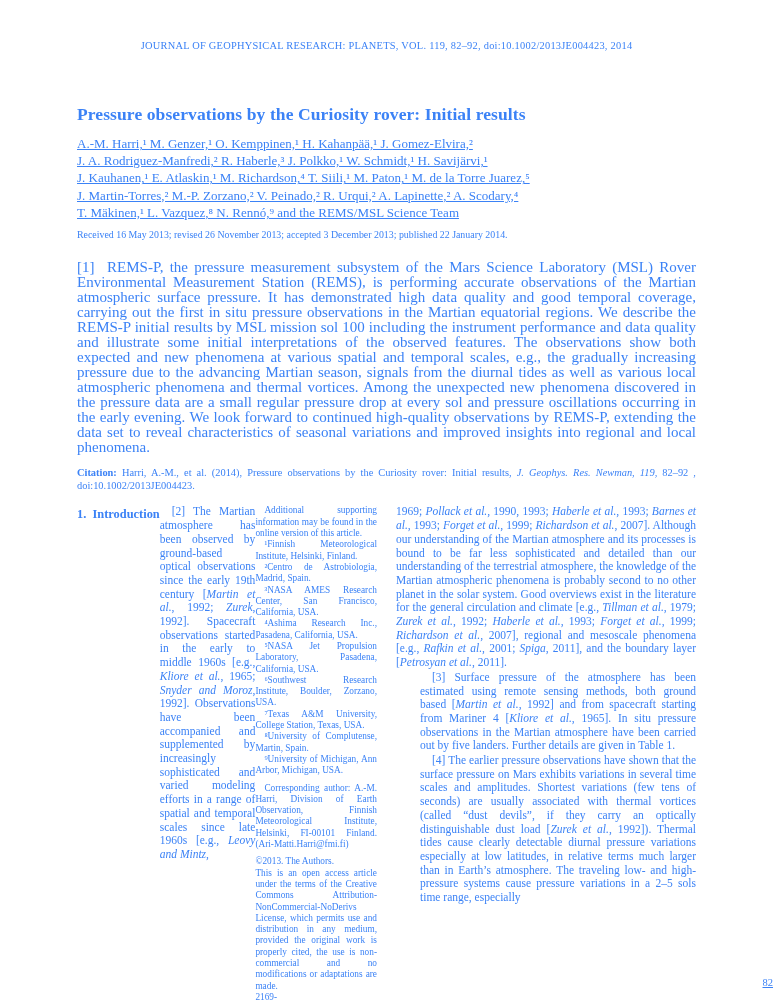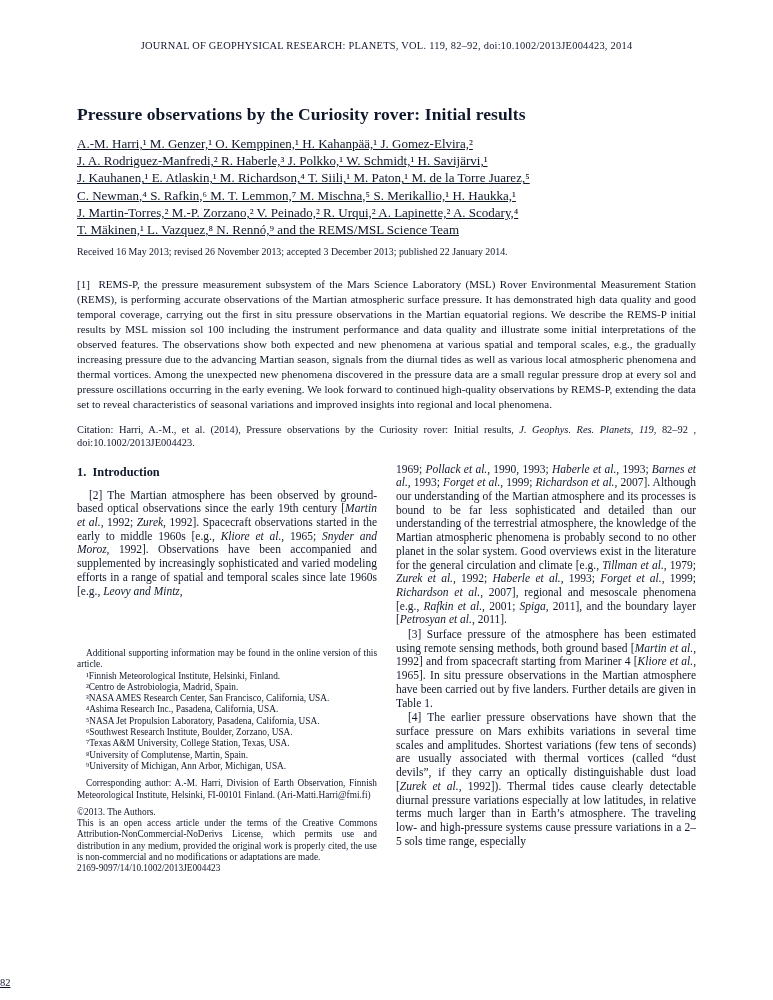--- a/index.html
+++ b/index.html
@@ -1,21 +1,21 @@
 <!DOCTYPE html>
 <html><head>
 <meta charset="utf-8">
 <style>
   html,body { margin:0; padding:0; background:#ffffff; }
   .page {
     position:relative;
     width:773px; height:1000px;
     margin:0 auto;
     background:#ffffff;
-    color:#0f172a;
+    color:#3b82f6;
     font-family:"Liberation Serif","DejaVu Serif",serif;
     box-sizing:border-box;
     padding:40px 77px 0 77px;
     overflow:hidden;
   }
   .journal-header {
     text-align:center;
     font-size:10.4px;
     letter-spacing:0.25px;
     white-space:nowrap;
@@ -31,91 +31,90 @@
     font-size:13px;
     line-height:17.2px;
     text-decoration:underline;
   }
   .received {
     margin-top:8px;
     font-size:9.9px;
   }
   .abstract {
     margin-top:20px;
-    font-size:11px;
+    font-size:15px;
     line-height:15px;
     text-align:justify;
   }
   .citation {
     margin-top:11px;
     font-size:10.4px;
     line-height:13.2px;
     text-align:justify;
   }
   .columns {
     margin-top:13px;
     display:flex;
     gap:19px;
     height:412px;
   }
   .col { width:300px; }
-  .col-left { display:flex; flex-direction:column; }
+  .col-left { display:flex; flex-direction:row; }
   .section-heading {
     font-size:12.4px;
     font-weight:bold;
     margin:2px 0 9px 0;
   }
   .body-par {
     font-size:11.5px;
     line-height:13.7px;
     text-align:justify;
     margin:0;
   }
   .body-par.indent { text-indent:12px; }
-  .col-right .body-par + .body-par { margin-top:1px; }
+  .col-right .body-par + .body-par { margin-top:1px;margin-left:24px; }
   .footnotes {
     margin-top:auto;
     font-size:9.3px;
     line-height:11.3px;
     text-align:justify;
   }
   .footnotes p { margin:0; }
   .fn-indent { text-indent:9px; }
   .fn-gap { margin-top:6px !important; }
   .page-number {
     position:absolute;
     left:0; right:0; bottom:12px;
-    text-align:left;
+    text-align:right;
     font-size:10.5px;
     text-decoration:underline;
   }
 </style>
 </head>
 <body>
 
 <div class="page">
 
   <div class="journal-header">JOURNAL OF GEOPHYSICAL RESEARCH: PLANETS, VOL. 119, 82–92, doi:10.1002/2013JE004423, 2014</div>
 
   <h1 class="article-title" style="margin:53px 0 0 0;">Pressure observations by the Curiosity rover: Initial results</h1>
 
   <div class="authors">
     <div>A.-M. Harri,¹ M. Genzer,¹ O. Kemppinen,¹ H. Kahanpää,¹ J. Gomez-Elvira,²</div>
     <div>J. A. Rodriguez-Manfredi,² R. Haberle,³ J. Polkko,¹ W. Schmidt,¹ H. Savijärvi,¹</div>
     <div>J. Kauhanen,¹ E. Atlaskin,¹ M. Richardson,⁴ T. Siili,¹ M. Paton,¹ M. de la Torre Juarez,⁵</div>
-    <div>C. Newman,⁴ S. Rafkin,⁶ M. T. Lemmon,⁷ M. Mischna,⁵ S. Merikallio,¹ H. Haukka,¹</div>
     <div>J. Martin-Torres,² M.-P. Zorzano,² V. Peinado,² R. Urqui,² A. Lapinette,² A. Scodary,⁴</div>
     <div>T. Mäkinen,¹ L. Vazquez,⁸ N. Rennó,⁹ and the REMS/MSL Science Team</div>
   </div>
 
   <div class="received">Received 16 May 2013; revised 26 November 2013; accepted 3 December 2013; published 22 January 2014.</div>
 
   <div class="abstract">[1]&nbsp;&nbsp;REMS-P, the pressure measurement subsystem of the Mars Science Laboratory (MSL) Rover Environmental Measurement Station (REMS), is performing accurate observations of the Martian atmospheric surface pressure. It has demonstrated high data quality and good temporal coverage, carrying out the first in situ pressure observations in the Martian equatorial regions. We describe the REMS-P initial results by MSL mission sol 100 including the instrument performance and data quality and illustrate some initial interpretations of the observed features. The observations show both expected and new phenomena at various spatial and temporal scales, e.g., the gradually increasing pressure due to the advancing Martian season, signals from the diurnal tides as well as various local atmospheric phenomena and thermal vortices. Among the unexpected new phenomena discovered in the pressure data are a small regular pressure drop at every sol and pressure oscillations occurring in the early evening. We look forward to continued high-quality observations by REMS-P, extending the data set to reveal characteristics of seasonal variations and improved insights into regional and local phenomena.</div>
 
-  <div class="citation"><span style="font-weight: normal;">Citation:&nbsp;</span><span>Harri, A.-M., et al. (2014), Pressure observations by the Curiosity rover: Initial results, </span><span style="font-style: italic;">J. Geophys. Res. Planets</span><span>, </span><span style="font-style: italic;">119</span><span>, 82–92 , doi:10.1002/2013JE004423.</span></div>
+  <div class="citation"><span style="font-weight: bold;">Citation:&nbsp;</span><span>Harri, A.-M., et al. (2014), Pressure observations by the Curiosity rover: Initial results, </span><span style="font-style: italic;">J. Geophys. Res. Newman</span><span>, </span><span style="font-style: italic;">119</span><span>, 82–92 , doi:10.1002/2013JE004423.</span></div>
 
   <div class="columns">
 
     <div class="col col-left">
       <h2 class="section-heading">1.&nbsp;&nbsp;Introduction</h2>
       <p class="body-par indent"><span>[2] The Martian atmosphere has been observed by ground-based optical observations since the early 19th century [</span><span style="font-style: italic;">Martin et al.</span><span>, 1992; </span><span style="font-style: italic;">Zurek</span><span>, 1992]. Spacecraft observations started in the early to middle 1960s [e.g., </span><span style="font-style: italic;">Kliore et al.</span><span>, 1965; </span><span style="font-style: italic;">Snyder and Moroz</span><span>, 1992]. Observations have been accompanied and supplemented by increasingly sophisticated and varied modeling efforts in a range of spatial and temporal scales since late 1960s [e.g., </span><span style="font-style: italic;">Leovy and Mintz,</span></p>
 
       <div class="footnotes">
         <p class="fn-indent">Additional supporting information may be found in the online version of this article.</p>
         <p class="fn-indent">¹Finnish Meteorological Institute, Helsinki, Finland.</p>

